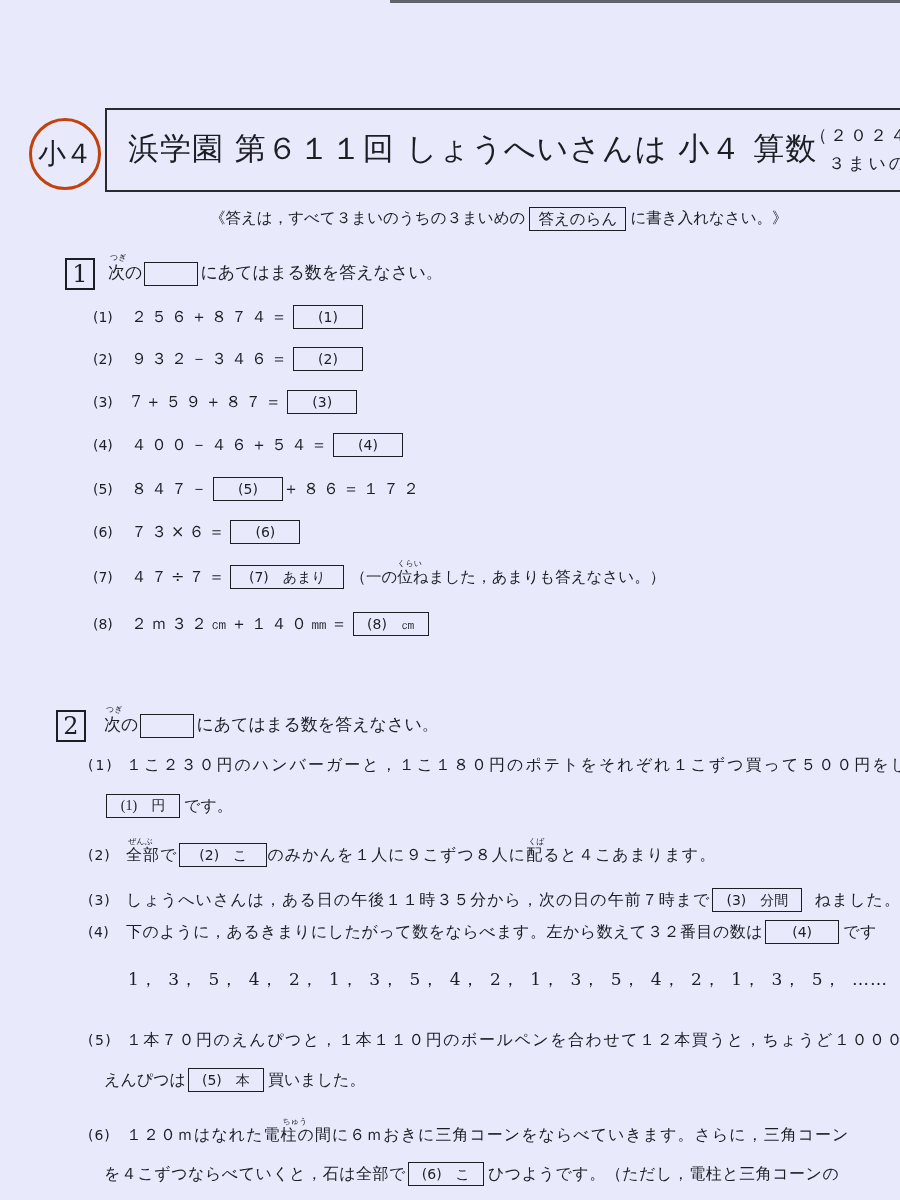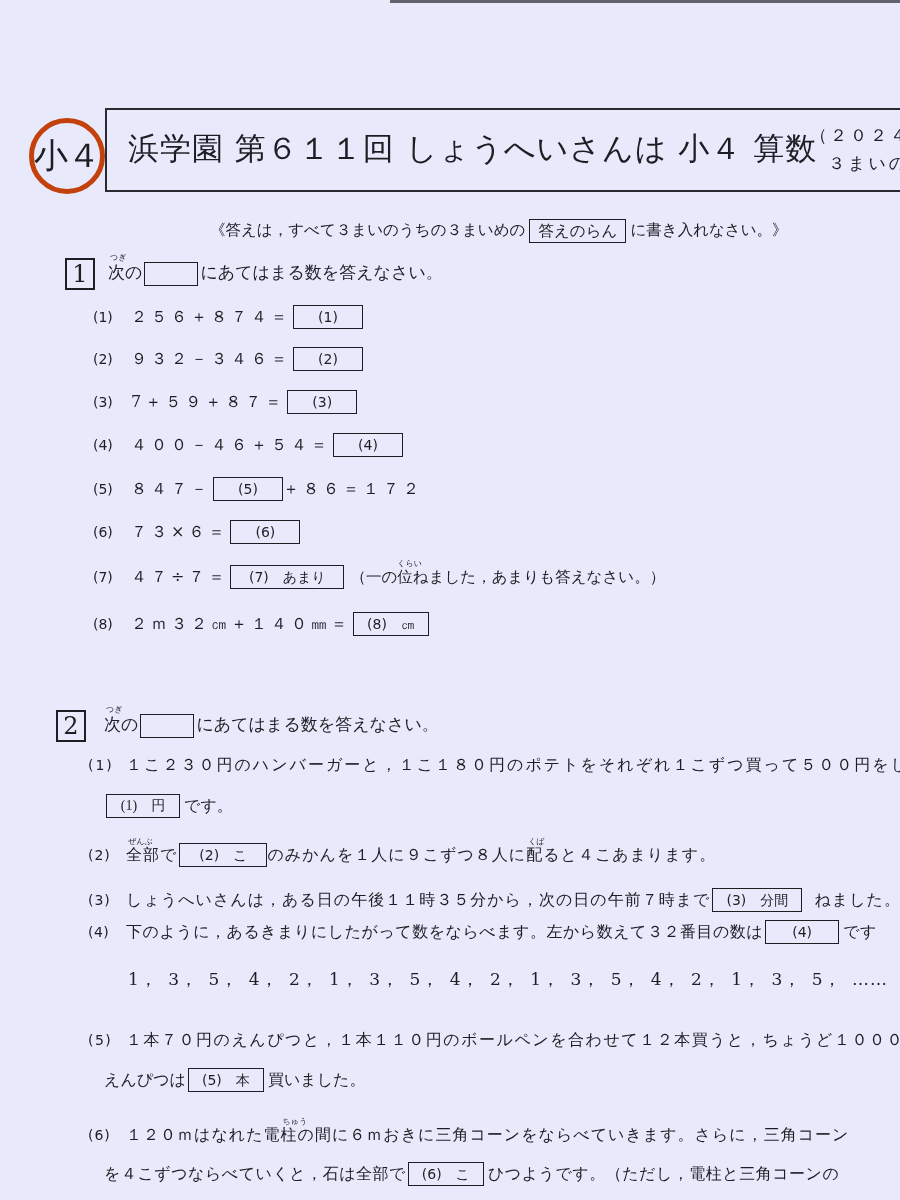--- a/index.html
+++ b/index.html
@@ -9,38 +9,38 @@
     font-family: "DejaVu Serif", "Liberation Serif", serif;
     color: #1d1d24;
   }
   .abs { position: absolute; white-space: nowrap; }
   .topline {
     position: absolute; left: 390px; top: 0; width: 510px; height: 3px;
     background: #2a2a30; opacity: .7;
   }
   .grade-circle {
     position: absolute; left: 29px; top: 118px; width: 66px; height: 66px;
-    border: 5px solid #c2410c; border-radius: 50%;
+    border: 3px solid #c2410c; border-radius: 50%;
     display: flex; align-items: center; justify-content: center;
-    font-family: "DejaVu Sans", sans-serif; font-size: 34px; letter-spacing: -1px;
+    font-family: "DejaVu Sans", sans-serif; font-size: 28px; letter-spacing: -1px;
   }
   .title-box {
     position: absolute; left: 105px; top: 108px; width: 820px; height: 80px;
     border: 2px solid #2a2a30; border-right: none;
   }
   .title {
     position: absolute; left: 128px; top: 128px;
     font-family: "DejaVu Sans", sans-serif; font-size: 31px; letter-spacing: 1px;
   }
   .date1 { left: 810px; top: 124px; font-size: 17px; letter-spacing: 3px; }
   .date2 { left: 828px; top: 152px; font-size: 17px; letter-spacing: 3px; }
   .instruction { left: 210px; top: 203px; font-size: 15.5px; }
   .inline-box {
     display: inline-block; border: 1.5px solid #1d1d24; padding: 1px 8px;
-    line-height: 20px; margin: 16px 4px; vertical-align: middle;
+    line-height: 20px; margin: 4px 4px; vertical-align: middle;
   }
   .sec-num {
     position: absolute; width: 26px; height: 28px; border: 2px solid #1d1d24;
     font-size: 24px; line-height: 28px; text-align: center;
   }
   .sec-text { font-size: 17px; }
   .blank {
     display: inline-block; width: 52px; height: 22px; border: 1.5px solid #1d1d24;
     vertical-align: middle; margin: 0 2px;
   }

